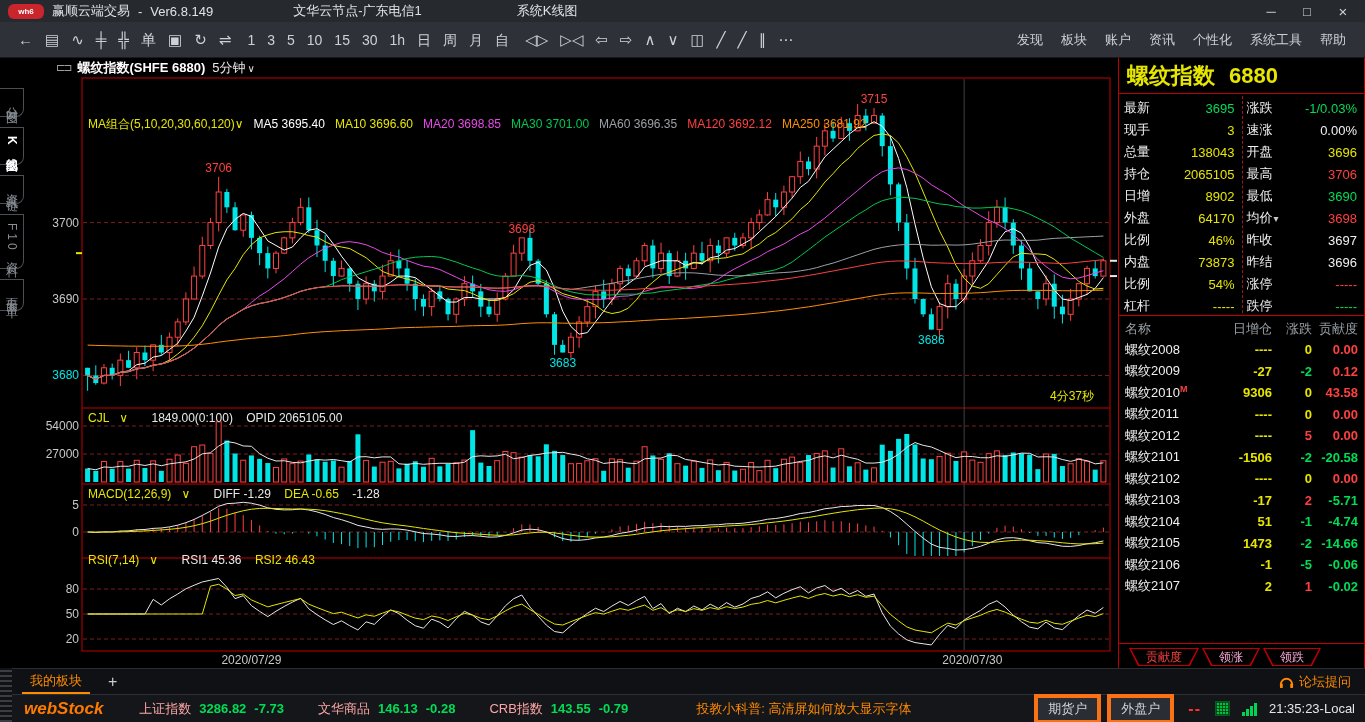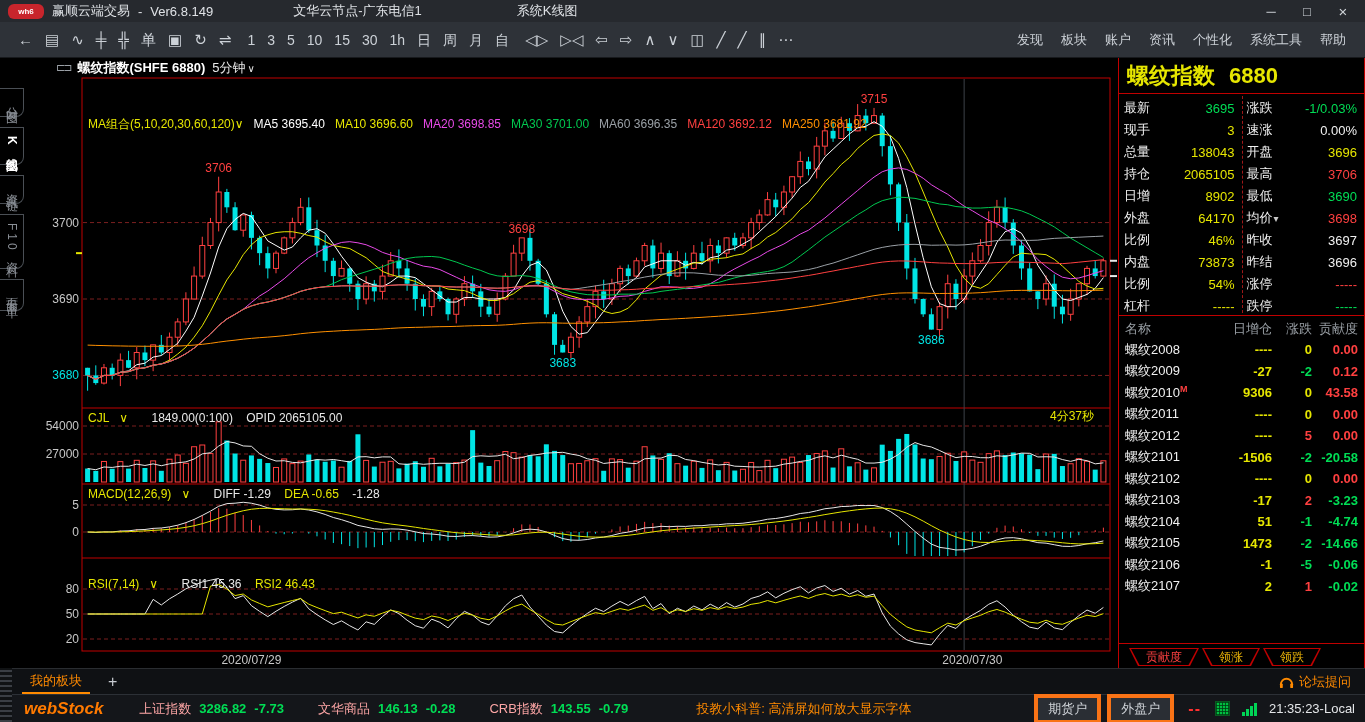--- a/index.html
+++ b/index.html
@@ -32,22 +32,22 @@
   .instr{font-weight:bold;}
   .per{color:#e8e8e8;}
   .caret{color:#e8e8e8;font-size:10px;margin-left:2px;}
   .chart-wrap{position:relative;width:1088px;height:591px;}
   #chart-svg{position:absolute;inset:0;width:1088px;height:591px;}
   .ovl{position:absolute;font-size:12px;white-space:nowrap;pointer-events:none;}
   .ovl span{margin-right:10px;}
   .ma-header{top:2px;left:58px;margin-top:37px;}
   .vol-header{top:334px;left:58px;}
   .macd-header{top:410px;left:58px;}
-  .rsi-header{top:500px;left:58px;}
-  .countdown{top:311px;right:24px;color:#e6e600;margin-top:20px;}
+  .rsi-header{top:476px;left:58px;}
+  .countdown{top:311px;right:24px;color:#e6e600;}
   .c-yellow{color:#e6e600;} .c-white{color:#e8e8e8;}
   
   .rightpanel{width:247px;background:#000;border-left:1px solid #c00000;border-right:1px solid #c00000;display:flex;flex-direction:column;}
   .rp-title{height:36px;border-bottom:1px solid #c00000;color:#e6e600;font-size:22px;font-weight:bold;display:flex;align-items:center;gap:14px;padding-left:8px;}
   #quote-grid{height:222px;position:relative;border-bottom:1px solid #c00000;padding-top:3px;}
   #quote-grid::after{content:"";position:absolute;left:50%;top:2px;bottom:2px;border-left:1px dashed #a01818;}
   .q-row{display:flex;height:22px;align-items:center;}
   .q-cell{width:50%;display:flex;align-items:center;padding:0 7px 0 5px;}
   .q-label{color:#f0f0f0;font-size:13px;}
   .q-arrow{color:#c8c8c8;font-size:10px;margin-left:1px;}
@@ -57,21 +57,21 @@
   .ct-row{display:flex;height:21.5px;align-items:center;padding:0 6px;}
   .ct-row.head{color:#9aa0a6;font-size:13px;height:21px;margin-top:2px;}
   .ct-name{width:84px;color:#f0f0f0;font-size:13px;position:relative;}
   .ct-mark{color:#ff4040;font-size:9px;font-weight:bold;vertical-align:super;}
   .ct-inc{width:63px;text-align:right;font-size:13px;font-weight:bold;}
   .ct-chg{width:40px;text-align:right;font-size:13px;font-weight:bold;}
   .ct-ctr{flex:1;text-align:right;font-size:13px;font-weight:bold;}
   .ct-row.head .ct-name,.ct-row.head .ct-inc,.ct-row.head .ct-chg,.ct-row.head .ct-ctr{color:#9aa0a6;font-weight:normal;}
   #rp-tabs{height:18px;display:flex;gap:3px;padding-left:10px;align-items:stretch;margin-top:4px;margin-bottom:2px;}
   .rtab{position:relative;clip-path:polygon(0 0,100% 0,calc(100% - 9px) 100%,9px 100%);background:#c00000;padding:1px 1px 1px 1px;font-size:12px;cursor:default;}
-  .rtab .in{display:flex;align-items:center;justify-content:center;height:100%;background:#000;clip-path:polygon(1px 0,calc(100% - 1px) 0,calc(100% - 9.5px) 100%,9.5px 100%);padding:0 16px;color:#eab308;}
+  .rtab .in{display:flex;align-items:center;justify-content:center;height:100%;background:#000;clip-path:polygon(1px 0,calc(100% - 1px) 0,calc(100% - 9.5px) 100%,9.5px 100%);padding:0 16px;color:#f9a8d4;}
   .rtab.active .in{color:#ff4040;}
   
   .tabbar{height:26px;background:#0f1114;border-top:1px solid #2a2d31;display:flex;align-items:center;padding:0 14px 0 22px;gap:12px;}
   .btab{color:#ff8a00;font-size:13px;padding:3px 8px 2px 8px;border-bottom:2px solid #ff8a00;cursor:default;}
   .btab-add{color:#c8ccd2;font-size:16px;cursor:default;padding:0 6px;}
   .forum{display:flex;align-items:center;gap:5px;color:#ff8a00;font-size:13px;cursor:default;}
   .statusbar{height:28px;background:#14161a;border-top:1px solid #2c3036;display:flex;align-items:center;padding:0 10px 0 24px;gap:8px;}
   .ws-logo{color:#ff7a00;font-weight:bold;font-style:italic;font-size:17px;margin-right:28px;}
   .sb-seg{display:flex;gap:8px;align-items:center;margin-right:34px;font-size:13px;}
   .sb-label{color:#fca5a5;}
@@ -891,21 +891,21 @@
             <div class="ct-row">
               <span class="ct-name">螺纹2102</span>
               <span class="ct-inc v-yellow">----</span>
               <span class="ct-chg v-yellow">0</span>
               <span class="ct-ctr v-red">0.00</span>
             </div>
             <div class="ct-row">
               <span class="ct-name">螺纹2103</span>
               <span class="ct-inc v-yellow">-17</span>
               <span class="ct-chg v-red">2</span>
-              <span class="ct-ctr v-green">-3.23</span>
+              <span class="ct-ctr v-green">-5.71</span>
             </div>
             <div class="ct-row">
               <span class="ct-name">螺纹2104</span>
               <span class="ct-inc v-yellow">51</span>
               <span class="ct-chg v-green">-1</span>
               <span class="ct-ctr v-green">-4.74</span>
             </div>
             <div class="ct-row">
               <span class="ct-name">螺纹2105</span>
               <span class="ct-inc v-yellow">1473</span>

